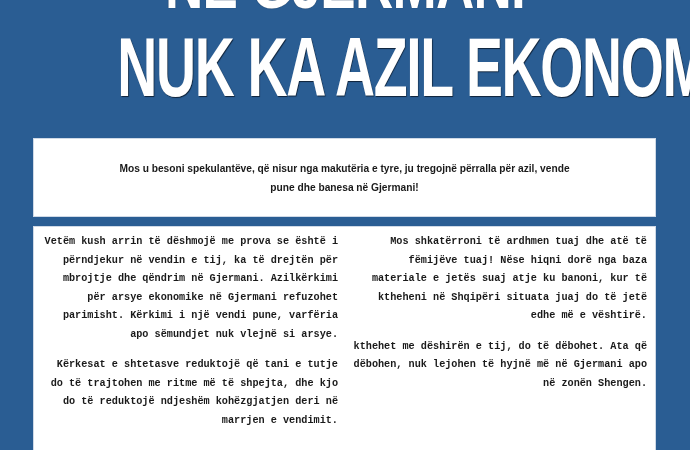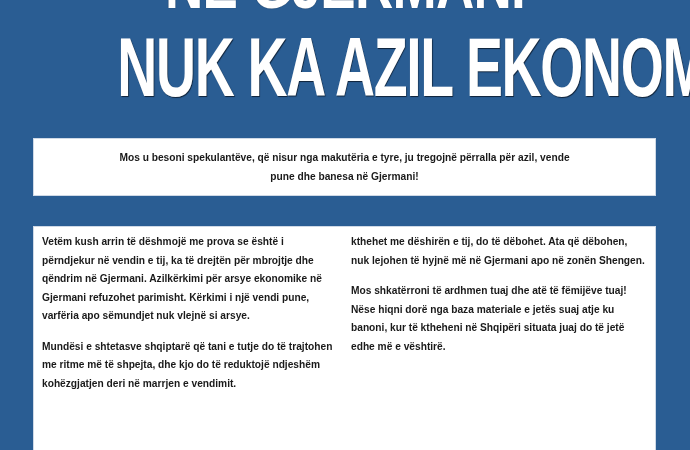--- a/index.html
+++ b/index.html
@@ -51,21 +51,21 @@
     .box {
       position: absolute;
       background: #ffffff;
       border: 1px solid #cfd9e6;
       box-sizing: border-box;
     }
     .intro-box {
       left: 33px;
       top: 138px;
       width: 623px;
-      height: 58px;
+      height: 79px;
       display: flex;
       align-items: center;
       justify-content: center;
     }
     .intro-text {
       width: 460px;
       text-align: center;
       font-family: "Liberation Sans", sans-serif;
       font-weight: bold;
       font-size: 10.2px;
@@ -75,22 +75,22 @@
     }
     .body-box {
       left: 33px;
       top: 226px;
       width: 623px;
       height: 240px;
     }
     .col {
       position: absolute;
       top: 6px;
-      text-align: left;
-      font-family: Liberation Sans, sans-serif;
+      text-align: right;
+      font-family: Liberation Mono, monospace;
       font-weight: bold;
       font-size: 10.2px;
       line-height: 18.5px;
       color: #1a1a1a;
     }
     .col-left {
       left: 8px;
       width: 296px;
     }
     .col-right {
@@ -107,19 +107,19 @@
 <div class="title-top">NË GJERMANI</div>
 <div class="title-main">NUK KA AZIL EKONOMIK</div>
 
 <div class="box intro-box">
   <p class="intro-text">Mos u besoni spekulantëve, që nisur nga makutëria e tyre, ju tregojnë përralla për azil, vende pune dhe banesa në Gjermani!</p>
 </div>
 
 <div class="box body-box">
   <div class="col col-left">
     <p>Vetëm kush arrin të dëshmojë me prova se është i përndjekur në vendin e tij, ka të drejtën për mbrojtje dhe qëndrim në Gjermani. Azilkërkimi për arsye ekonomike në Gjermani refuzohet parimisht. Kërkimi i një vendi pune, varfëria apo sëmundjet nuk vlejnë si arsye.</p>
-    <p>Mundësi e shtetasve shqiptarë që tani e tutje do të trajtohen me ritme  më të shpejta, dhe kjo do të reduktojë ndjeshëm kohëzgjatjen deri në marrjen e vendimit.</p>
+    <p>Kërkesat e shtetasve reduktojë që tani e tutje do të trajtohen me ritme  më të shpejta, dhe kjo do të reduktojë ndjeshëm kohëzgjatjen deri në marrjen e vendimit.</p>
   </div>
   <div class="col col-right">
+    <p>Mos shkatërroni të ardhmen tuaj dhe atë të fëmijëve tuaj! Nëse hiqni dorë nga baza materiale e jetës suaj atje ku banoni, kur të ktheheni në Shqipëri situata juaj do të jetë edhe më e vështirë.</p>
     <p>kthehet me dëshirën e tij, do të dëbohet. Ata që dëbohen, nuk lejohen të hyjnë më në Gjermani apo në zonën Shengen.</p>
-    <p>Mos shkatërroni të ardhmen tuaj dhe atë të fëmijëve tuaj! Nëse hiqni dorë nga baza materiale e jetës suaj atje ku banoni, kur të ktheheni në Shqipëri situata juaj do të jetë edhe më e vështirë.</p>
   </div>
 </div>
 
 </body></html>

